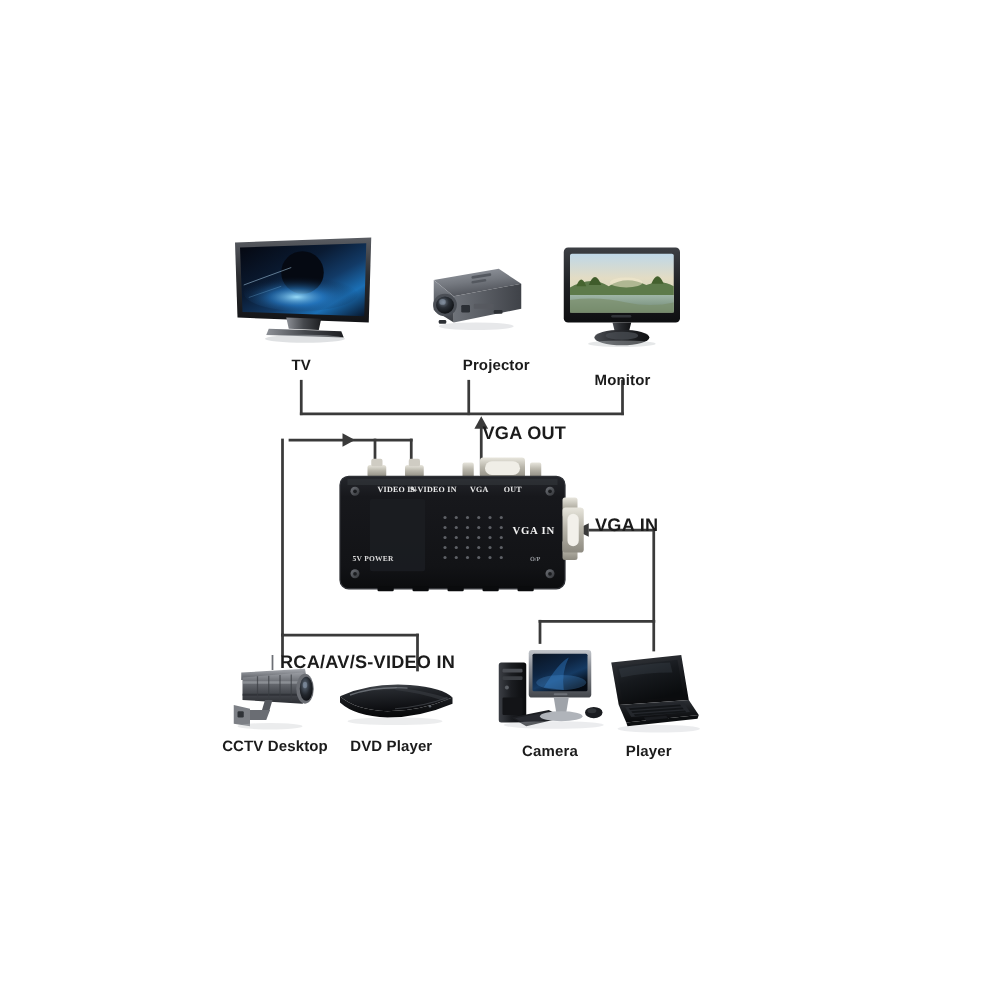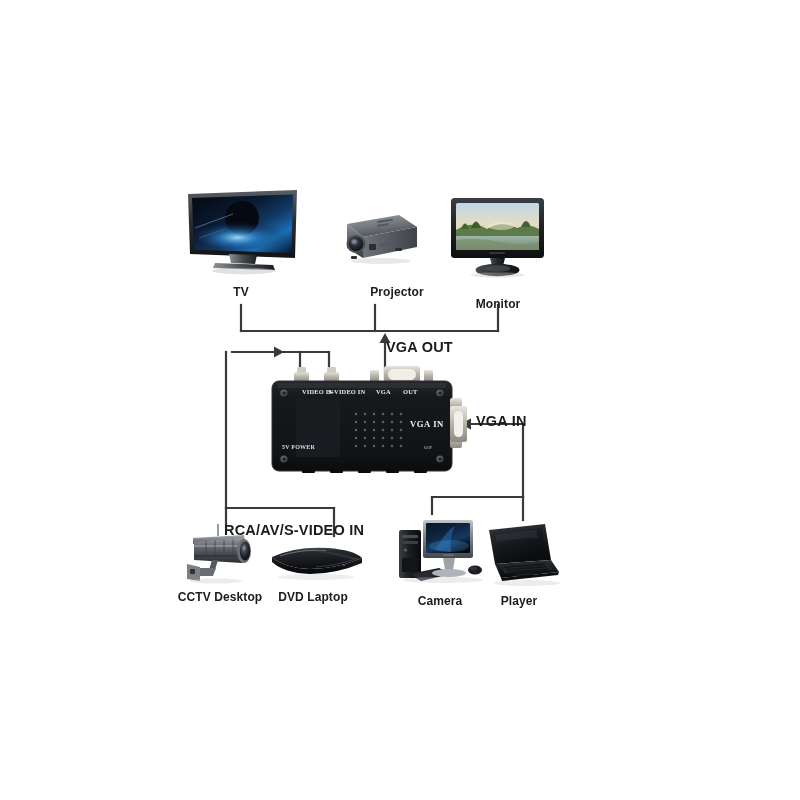--- a/index.html
+++ b/index.html
@@ -430,21 +430,21 @@
       <path d="M6,16 Q18,27 44,28 Q70,28 96,17 L96,22 Q70,33 44,33 Q18,32 6,21 Z" fill="url(#dvdFront)"></path>
 
       <path d="M14,15 Q34,8 60,9.5" stroke="#9aa0a8" stroke-width="1.1" fill="none" opacity=".55"></path>
       <path d="M50,26 Q74,24 92,17" stroke="#70767e" stroke-width="1" fill="none" opacity=".4"></path>
       <path d="M52,9 Q76,12 94,18 L90,20 Q70,13 50,11 Z" fill="#3c4046" opacity=".55"></path>
 
       <circle cx="78" cy="24" r="1" fill="#6f757d" opacity=".8"></circle>
       <ellipse cx="50" cy="36" rx="38" ry="3" fill="#c8cbcf" opacity=".35"></ellipse>
     </svg>
   </div>
-  <div class="lbl lbl-device center-x" style="left:313px; top:591px;">DVD Laptop</div>
+  <div class="lbl lbl-device center-x" style="left:313px; top:591px;">DVD Player</div>
 
   <div class="dev" style="left:399px; top:512px;">
     <svg width="86" height="80" viewBox="0 0 86 80">
       <defs>
         <linearGradient id="towerG" x1="0" y1="0" x2="1" y2="0">
           <stop offset="0%" stop-color="#3c3f45"></stop>
           <stop offset="45%" stop-color="#1b1d21"></stop>
           <stop offset="100%" stop-color="#0a0b0d"></stop>
         </linearGradient>
         <linearGradient id="monBodyD" x1="0" y1="0" x2="0" y2="1">

